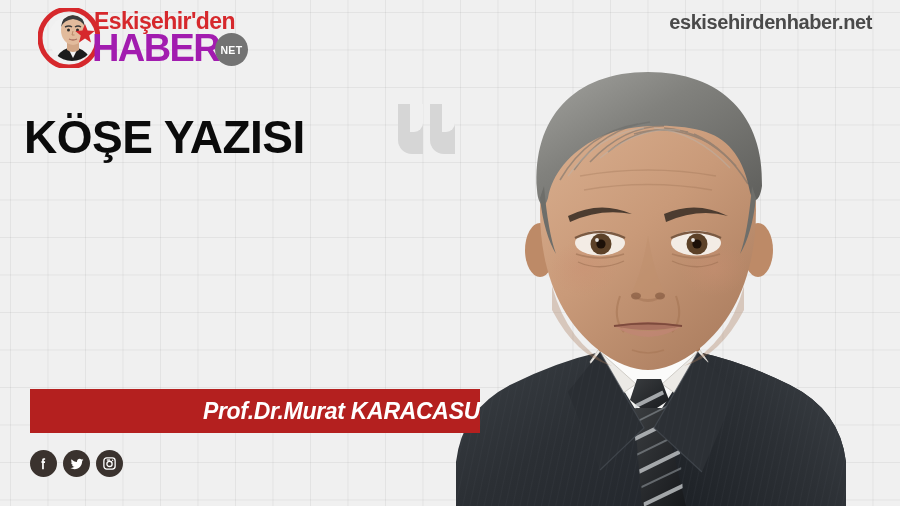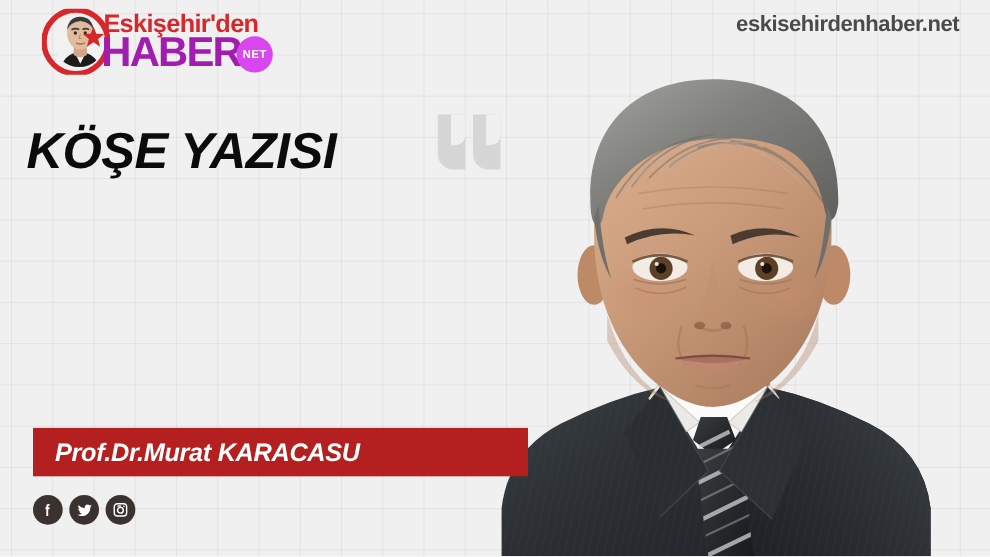--- a/index.html
+++ b/index.html
@@ -52,41 +52,41 @@
     position: absolute; left: -2px; top: 21px;
     font-size: 38px; font-weight: 900;
     letter-spacing: -1.6px;
     color: #a21caf;
     white-space: nowrap;
   }
   #net-badge {
     position: absolute; left: 121px; top: 27px;
     width: 33px; height: 33px;
     border-radius: 50%;
-    background: #d946ef;
+    background: #737373;
     color: #fff;
     font-size: 10.5px; font-weight: 700;
     letter-spacing: 0.4px;
     display: flex; align-items: center; justify-content: center;
     z-index: 2;
   }
 
   
   #site-url {
     position: absolute; right: 28px; top: 11px;
     font-size: 20px; font-weight: 700;
     letter-spacing: -0.4px;
     color: #4a4a4a;
     z-index: 4;
   }
 
   
   #kicker {
     position: absolute; left: 24px; top: 110px;
-    font-size: 46px; font-weight: 800; font-style: italic;
+    font-size: 46px; font-weight: 800; 
     letter-spacing: -0.5px;
     color: #0b0b0b;
     z-index: 4;
     white-space: nowrap;
   }
   #quote-deco {
     position: absolute; left: 398px; top: 104px;
     z-index: 3;
     color: #d6d6d6;
     display: flex; gap: 7px;
@@ -115,21 +115,21 @@
     color: #0b0b0b;
     z-index: 4;
   }
 
   
   #author-banner {
     position: absolute; left: 30px; top: 389px;
     width: 450px; height: 44px;
     background: #b4201f;
     z-index: 3;
-    display: flex; align-items: center;
+    display: flex; align-items: center; justify-content: flex-end;
   }
   #author-name {
     margin-left: 20px;
     font-size: 23px; font-weight: 800; font-style: italic;
     letter-spacing: -0.3px;
     color: #ffffff;
     white-space: nowrap;
   }
 
   

